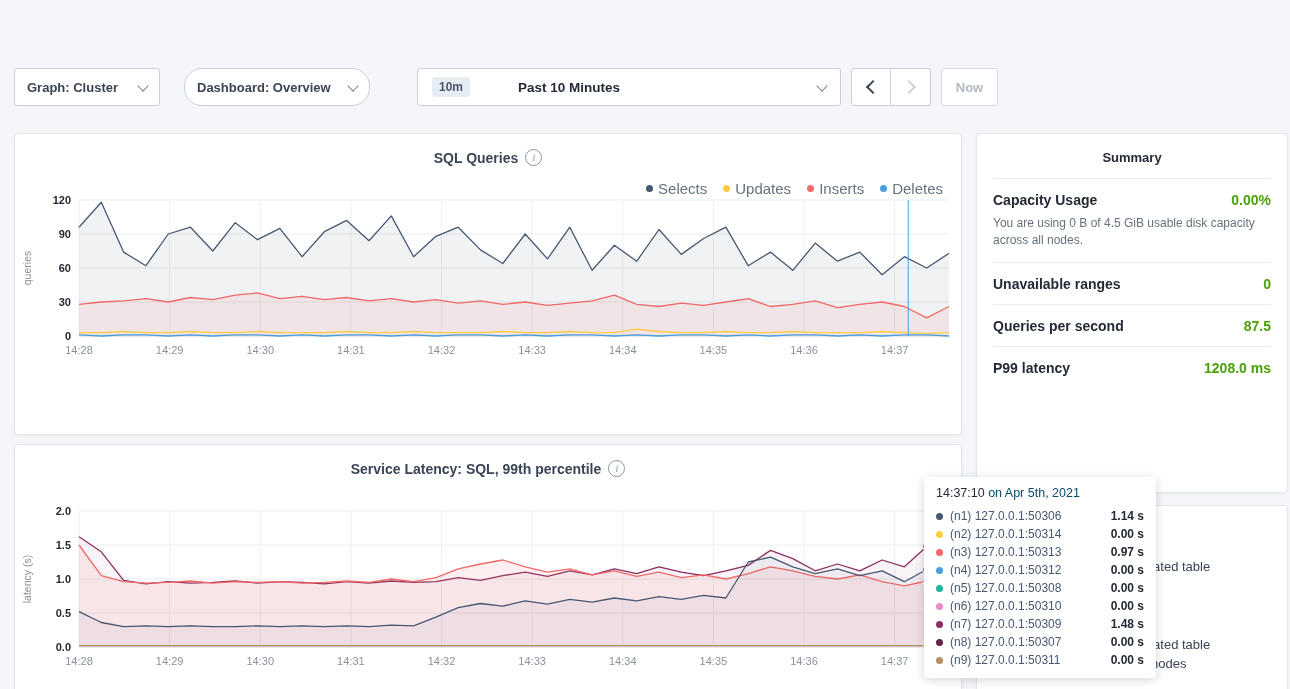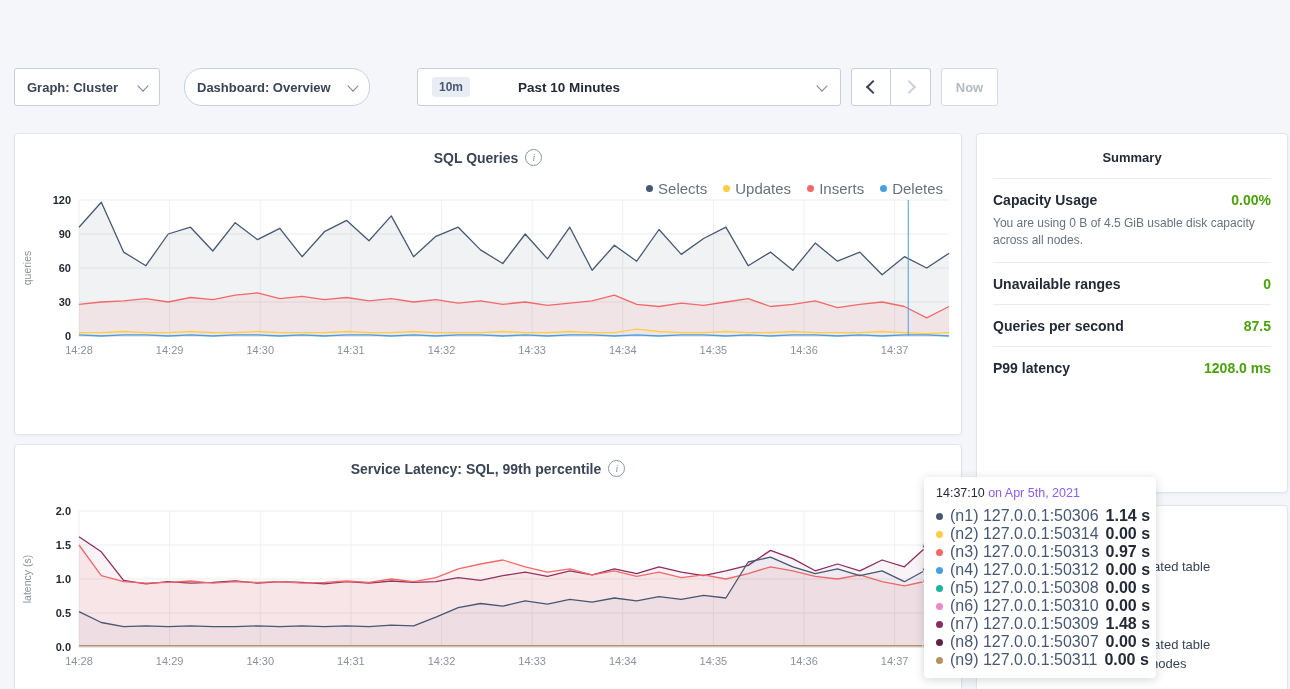--- a/index.html
+++ b/index.html
@@ -71,22 +71,22 @@
   .events-card{position:relative;width:312px;height:200px;margin-top:12px;overflow:hidden;}
   .evt{position:absolute;font-size:13px;color:#394455;white-space:nowrap;}
   .evt:nth-child(1){top:53px;left:158px;}
   .evt:nth-child(2){top:131px;left:158px;}
   .evt:nth-child(3){top:150px;left:174px;}
 
   
   .tooltip{position:absolute;left:924px;top:477px;width:232px;background:#fff;border-radius:4px;
            box-shadow:0 2px 10px rgba(40,50,65,0.20);padding:9px 12px 9px;z-index:30;box-sizing:border-box;}
   .tt-head{font-size:12.5px;color:#242a35;margin-bottom:7px;}
-  .tt-head .suffix{color:#8b5cf6;}
-  .tt-row{display:flex;align-items:center;gap:7px;height:18px;font-size:16px;color:#475872;}
+  .tt-head .suffix{color:#0c4a6e;}
+  .tt-row{display:flex;align-items:center;gap:7px;height:18px;font-size:12px;color:#475872;}
   .tt-dot{width:7px;height:7px;border-radius:50%;flex:none;}
   .tt-label{white-space:nowrap;}
   .tt-val{margin-left:auto;font-weight:700;color:#242a35;white-space:nowrap;}
 </style>
 </head>
 <body>
 
 <div class="page">
 
 

